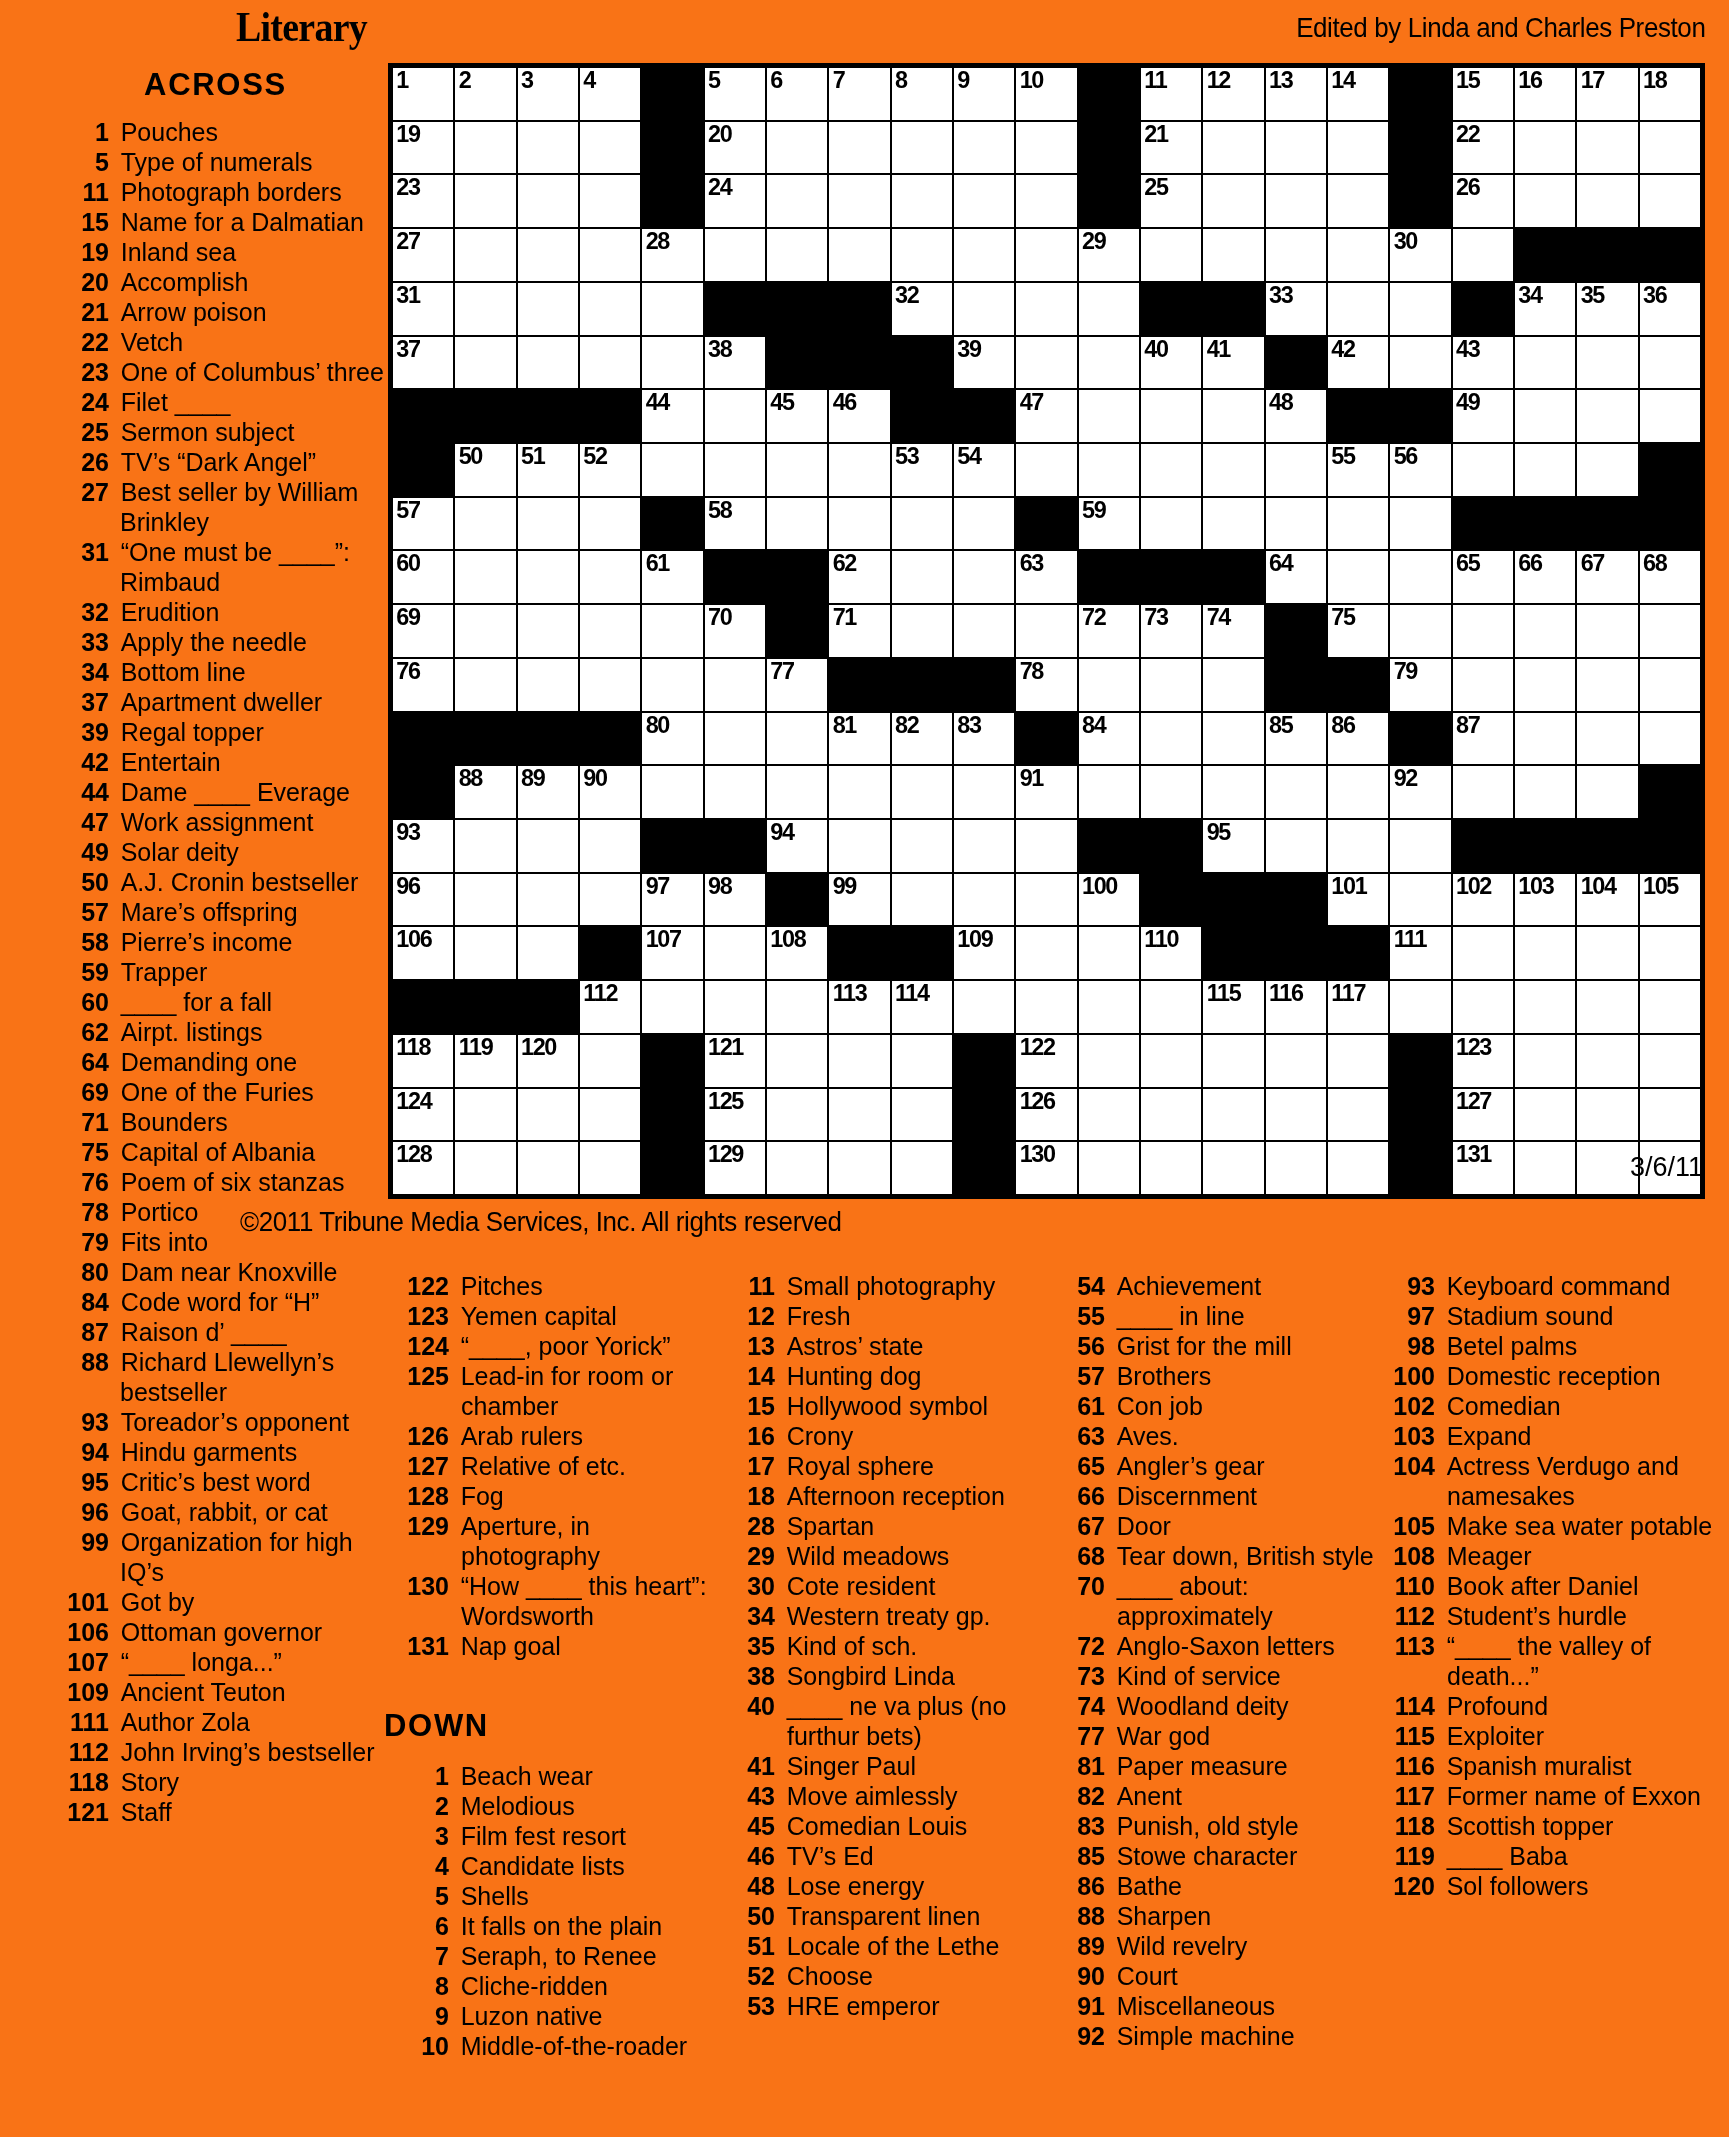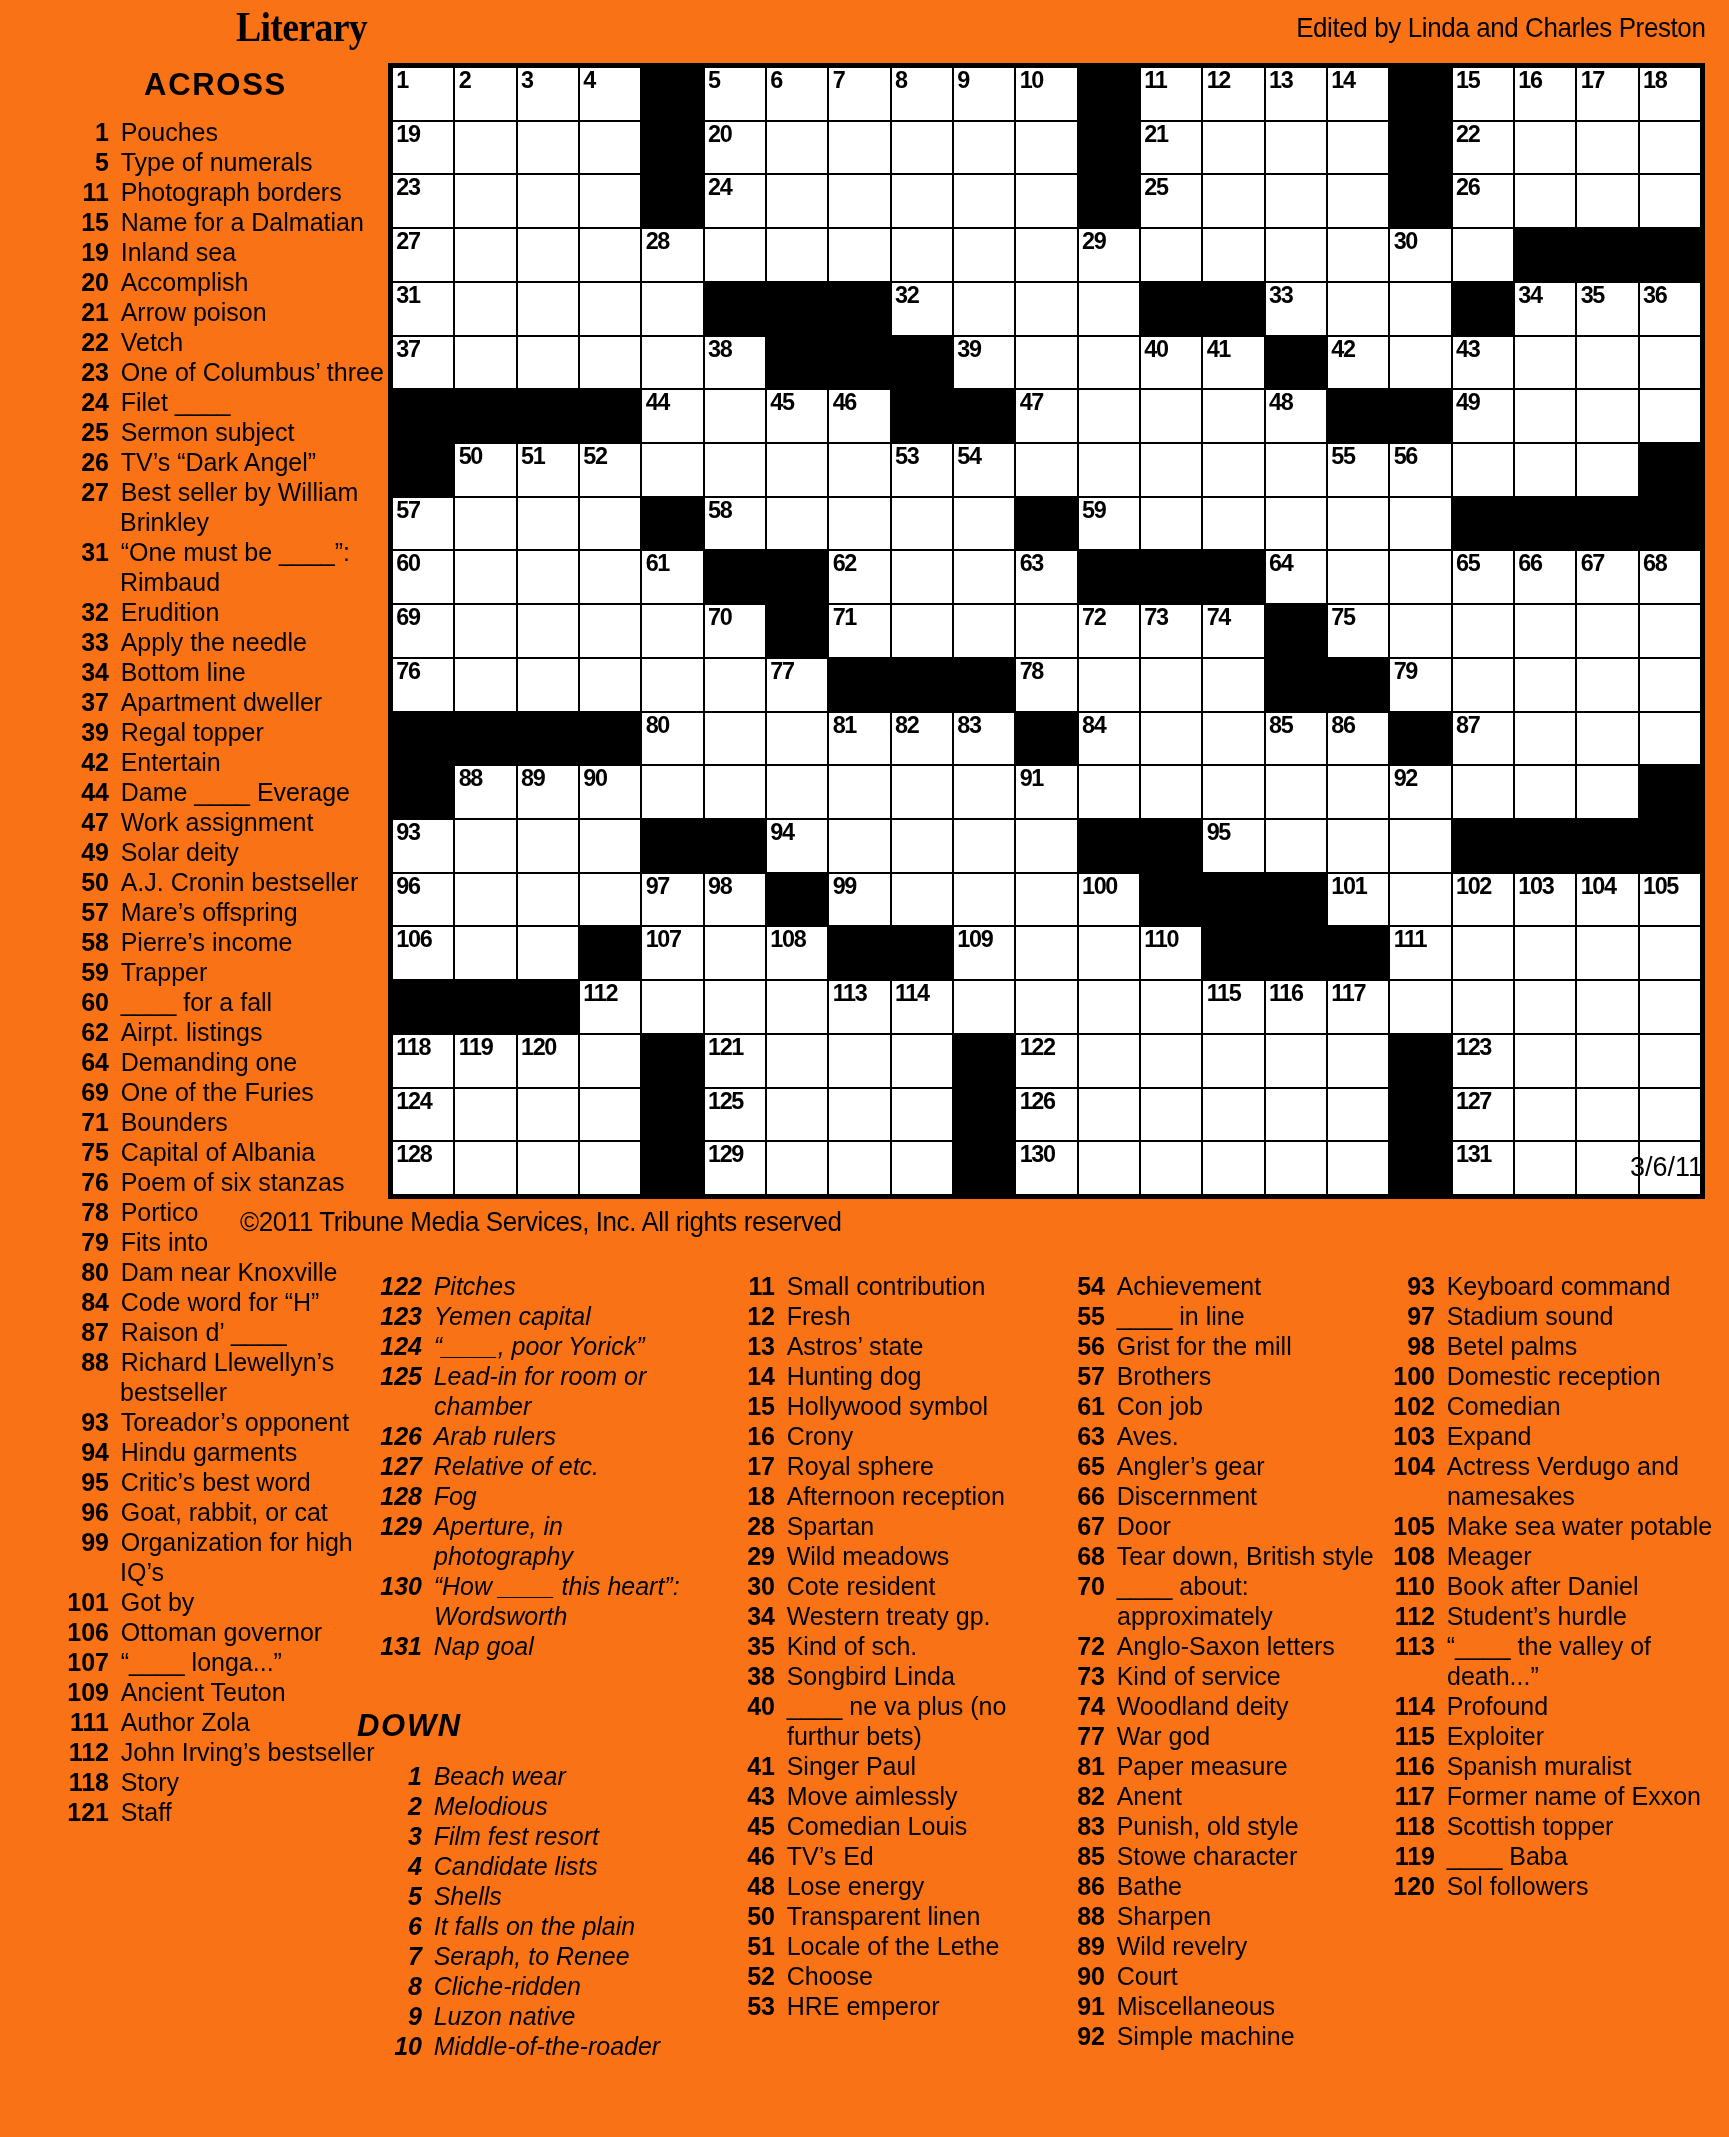--- a/index.html
+++ b/index.html
@@ -29,21 +29,21 @@
   .clue { padding-left:83px; }
   .clue .num {
     display:inline-block; width:72px; margin-left:-83px; margin-right:11.7px;
     text-align:right; font-weight:700; white-space:nowrap;
   }
   .botcol {
     position:absolute; top:1271px; font-size:25px; line-height:30px;
   }
   .botcol .clue { padding-left:77px; }
   .botcol .clue .num { width:65px; margin-left:-77px; margin-right:11.7px; }
-  #col2 { left:357px;  width:351px;font-style:italic; }
+  #col2 { left:384px;  width:351px; }
   #col3 { left:710px;  width:356px; }
   #col4 { left:1040px; width:351px; }
   #col5 { left:1370px; width:354px; }
   .down-label { margin-top:50px; margin-bottom:20px; }
   
   .grid {
     position:absolute; left:388px; top:63px; width:1317px; height:1136px;
     display:grid; grid-template-columns:repeat(21,1fr); grid-template-rows:repeat(21,1fr);
     border:4.2px solid #000; background:#fff;
   }
@@ -859,21 +859,21 @@
         <div class="clue"><span class="num">6</span><span>It falls on the plain</span></div>
         <div class="clue"><span class="num">7</span><span>Seraph, to Renee</span></div>
         <div class="clue"><span class="num">8</span><span>Cliche-ridden</span></div>
         <div class="clue"><span class="num">9</span><span>Luzon native</span></div>
         <div class="clue"><span class="num">10</span><span>Middle-of-the-roader</span></div>
       </div>
   </div>
 
   <div class="botcol" id="col3">
     <div>
-        <div class="clue"><span class="num">11</span><span>Small contribution</span></div>
+        <div class="clue"><span class="num">11</span><span>Small photography</span></div>
         <div class="clue"><span class="num">12</span><span>Fresh</span></div>
         <div class="clue"><span class="num">13</span><span>Astros’ state</span></div>
         <div class="clue"><span class="num">14</span><span>Hunting dog</span></div>
         <div class="clue"><span class="num">15</span><span>Hollywood symbol</span></div>
         <div class="clue"><span class="num">16</span><span>Crony</span></div>
         <div class="clue"><span class="num">17</span><span>Royal sphere</span></div>
         <div class="clue"><span class="num">18</span><span>Afternoon reception</span></div>
         <div class="clue"><span class="num">28</span><span>Spartan</span></div>
         <div class="clue"><span class="num">29</span><span>Wild meadows</span></div>
         <div class="clue"><span class="num">30</span><span>Cote resident</span></div>

